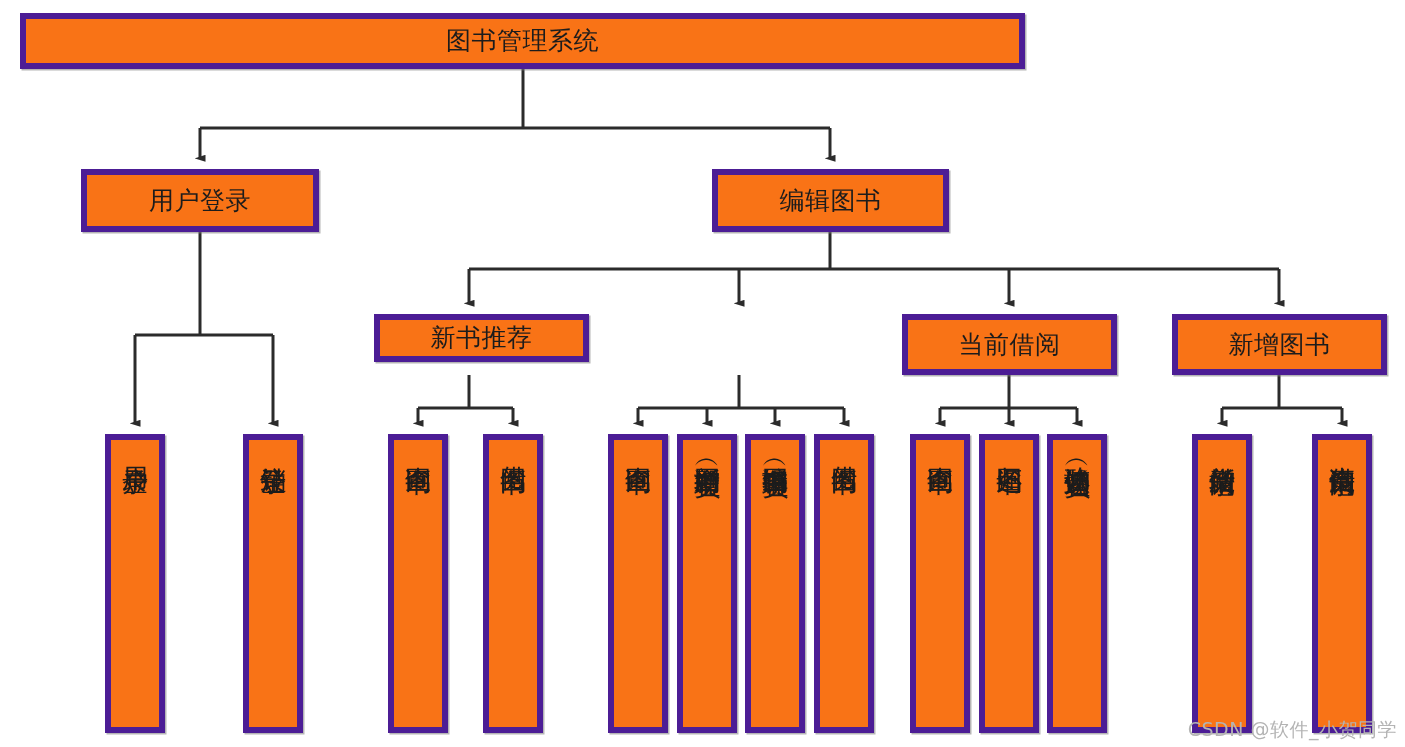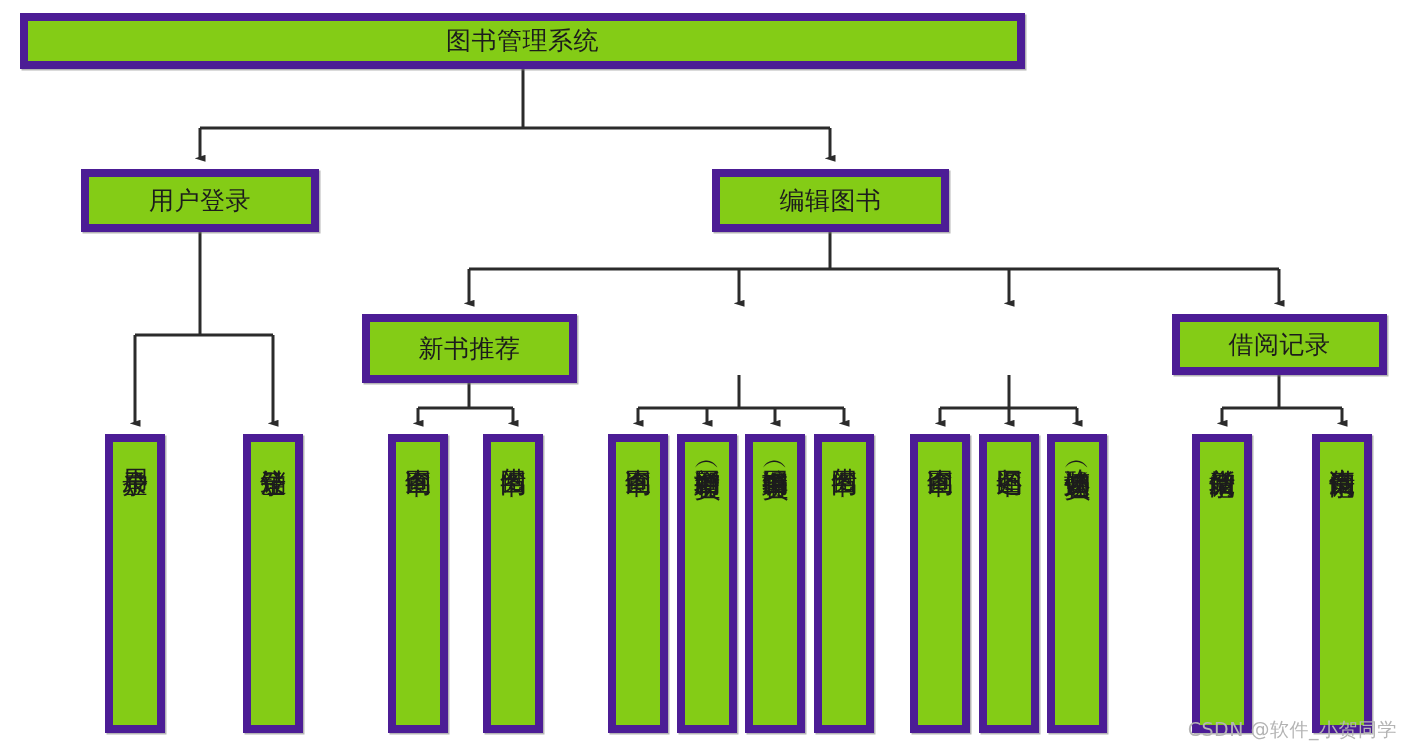--- a/index.html
+++ b/index.html
@@ -22,22 +22,22 @@
     position: absolute;
     left: 0;
     top: 0;
     width: 1405px;
     height: 747px;
     pointer-events: none;
   }
   .node {
     position: absolute;
     box-sizing: border-box;
-    background: #84cc16;
-    border: 8px solid #4c1d95;
+    background: #f97316;
+    border: 6px solid #4c1d95;
     box-shadow: 1.5px 1.5px 0 0 rgba(120,120,120,0.55);
     display: flex;
     align-items: center;
     justify-content: center;
     color: #1c1c1c;
   }
   .node-h {
     font-size: 25px;
     line-height: 1.1;
     letter-spacing: 0.5px;
@@ -126,25 +126,28 @@
     <span>图书管理系统</span>
   </div>
 
   <div class="node node-h" style="left:81px; top:169px; width:238px; height:63px;">
     <span>用户登录</span>
   </div>
   <div class="node node-h" style="left:712px; top:169px; width:237px; height:63px;">
     <span>编辑图书</span>
   </div>
 
-  <div class="node node-h" style="left:362px; top:314px; width:215px; height:69px;">
+  <div class="node node-h" style="left:374px; top:314px; width:215px; height:48px;">
     <span>新书推荐</span>
   </div>
+  <div class="node node-h" style="left:902px; top:314px; width:215px; height:61px;">
+    <span>当前借阅</span>
+  </div>
   <div class="node node-h" style="left:1172px; top:314px; width:215px; height:61px;">
-    <span>借阅记录</span>
+    <span>新增图书</span>
   </div>
 
   <div class="node node-v" style="left:105px; top:434px; width:60px; height:299px;">
     <span class="vtext">用户登录</span>
   </div>
   <div class="node node-v" style="left:243px; top:434px; width:60px; height:299px;">
     <span class="vtext">注销登录</span>
   </div>
 
   <div class="node node-v" style="left:388px; top:434px; width:60px; height:299px;">

